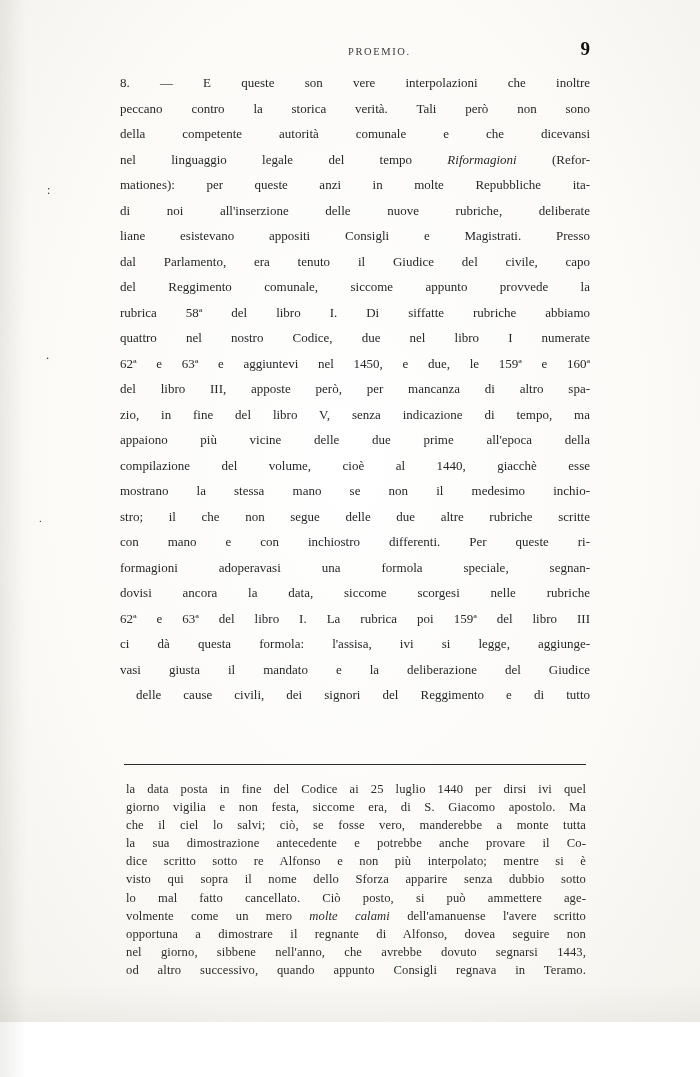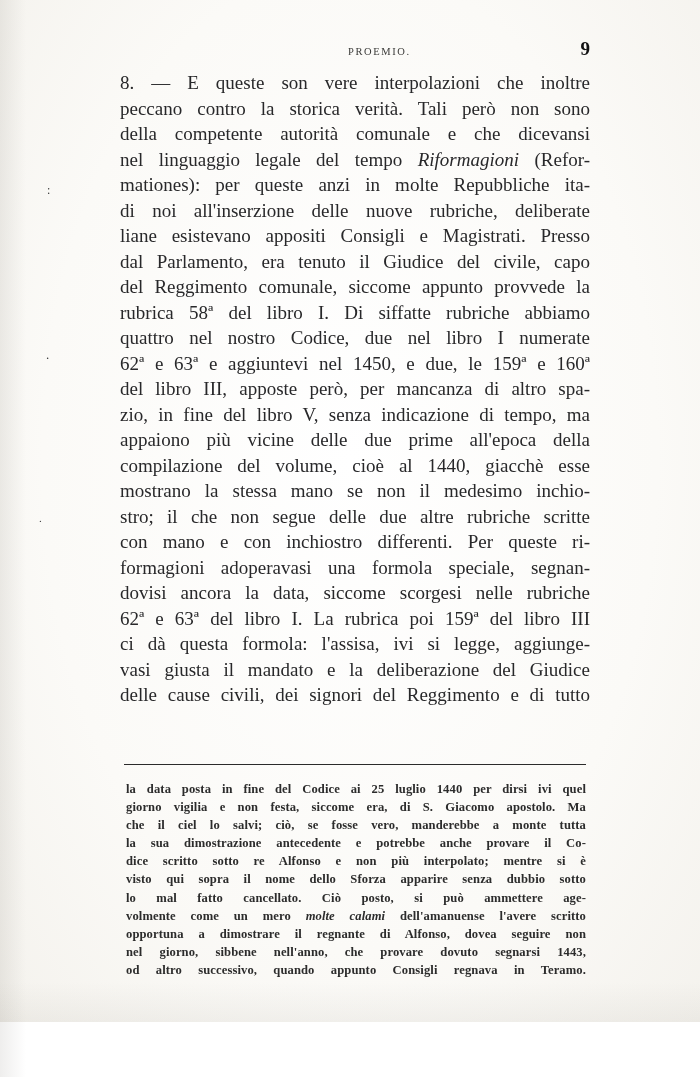--- a/index.html
+++ b/index.html
@@ -60,26 +60,27 @@
     position: absolute;
     top: 70px;
     left: 120px;
     width: 470px;
   }
   .line {
     display: block;
     text-align: justify;
     text-align-last: justify;
     white-space: nowrap;
-    font-size: 19px;
+    font-size: 13px;
     line-height: 25.5px;
     color: #28282a;
   }
   .line.last {
     text-align-last: justify;
+    margin-left: 16px;
   }
   .line i {
     font-style: italic;
   }
   .rule {
     position: absolute;
     left: 124px;
     top: 764px;
     width: 462px;
     height: 0;
@@ -93,21 +94,20 @@
   }
   .fn-line {
     display: block;
     text-align: justify;
     text-align-last: justify;
     white-space: nowrap;
     font-size: 12.6px;
     line-height: 18.1px;
     color: #2c2c2c;
     letter-spacing: 0.1px;
-    font-weight: bold;
   }
   .fn-line.last {
     text-align-last: justify;
   }
   .fn-line i { font-style: italic; }
   .margin-mark {
     position: absolute;
     color: #3a3a3a;
     font-size: 12px;
     line-height: 1;
@@ -176,19 +176,19 @@
   <div class="footnote">
     <span class="fn-line">la data posta in fine del Codice ai 25 luglio 1440 per dirsi ivi quel</span>
     <span class="fn-line">giorno vigilia e non festa, siccome era, di S. Giacomo apostolo. Ma</span>
     <span class="fn-line">che il ciel lo salvi; ciò, se fosse vero, manderebbe a monte tutta</span>
     <span class="fn-line">la sua dimostrazione antecedente e potrebbe anche provare il Co-</span>
     <span class="fn-line">dice scritto sotto re Alfonso e non più interpolato; mentre si è</span>
     <span class="fn-line">visto qui sopra il nome dello Sforza apparire senza dubbio sotto</span>
     <span class="fn-line">lo mal fatto cancellato. Ciò posto, si può ammettere age-</span>
     <span class="fn-line">volmente come un mero <i>molte calami</i> dell'amanuense l'avere scritto</span>
     <span class="fn-line">opportuna a dimostrare il regnante di Alfonso, dovea seguire non</span>
-    <span class="fn-line">nel giorno, sibbene nell'anno, che provare dovuto segnarsi 1443,</span>
+    <span class="fn-line">nel giorno, sibbene nell'anno, che avrebbe dovuto segnarsi 1443,</span>
     <span class="fn-line last">od altro successivo, quando appunto Consigli regnava in Teramo.</span>
   </div>
 
   <div class="edge-shade-left"></div>
   <div class="edge-shade-bottom"></div>
 </div>
 
 </body></html>

